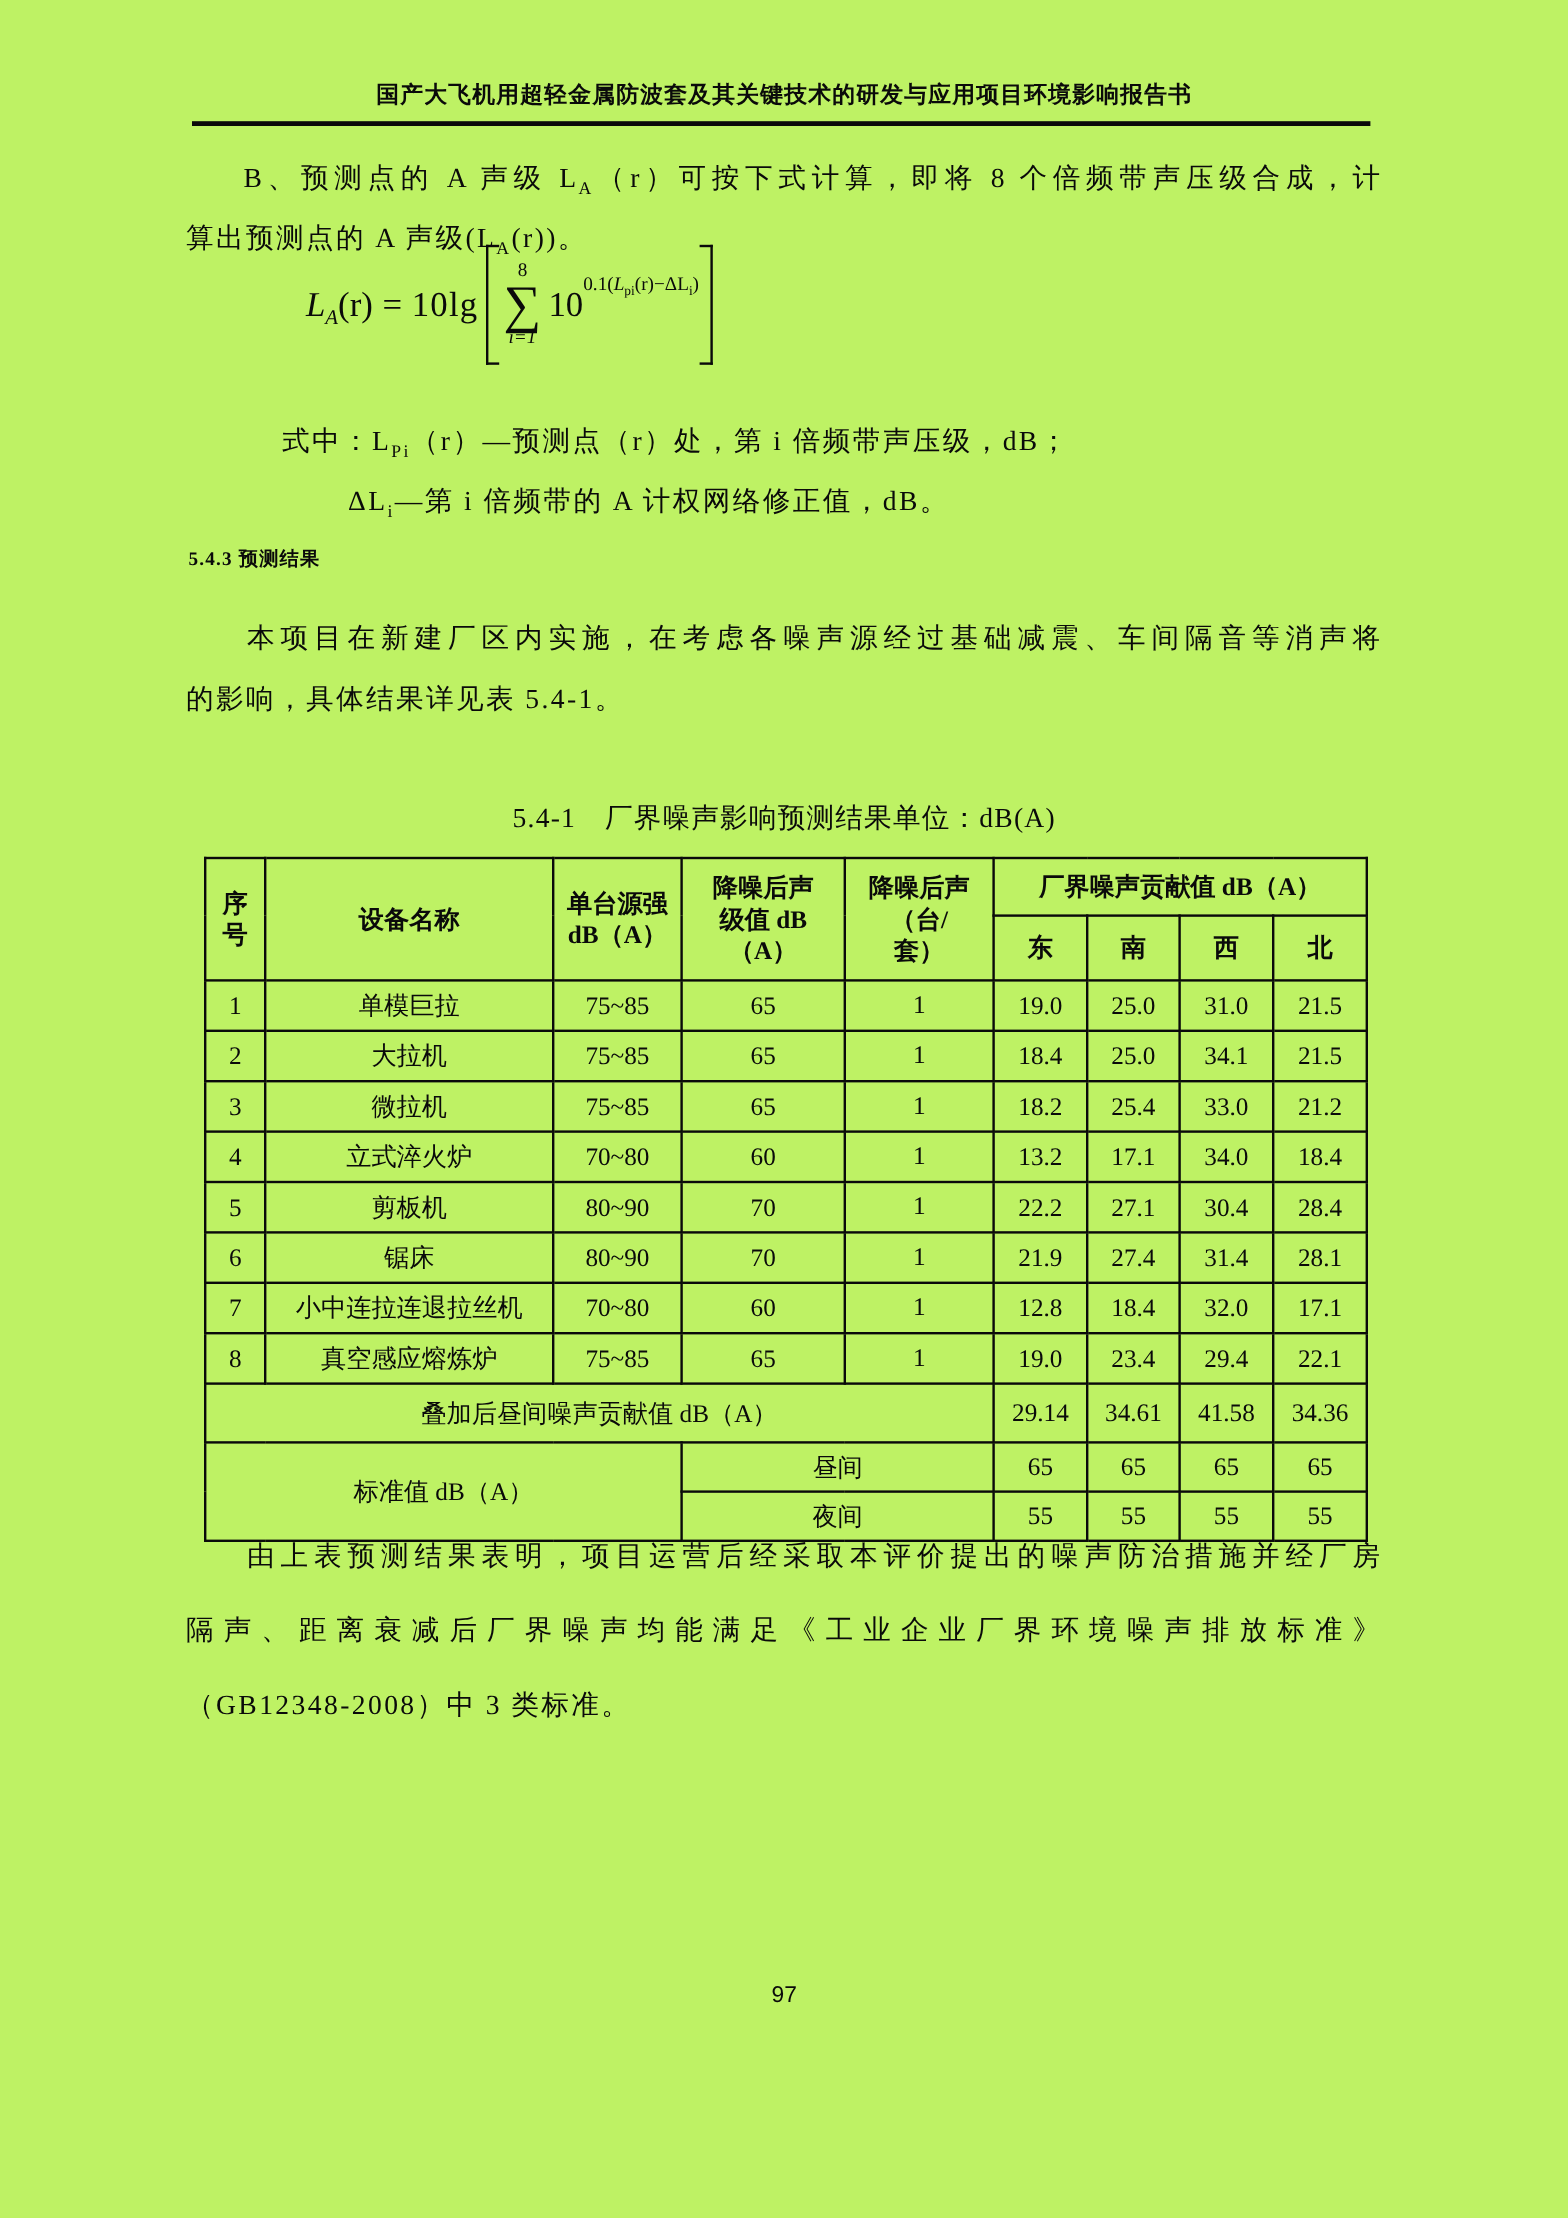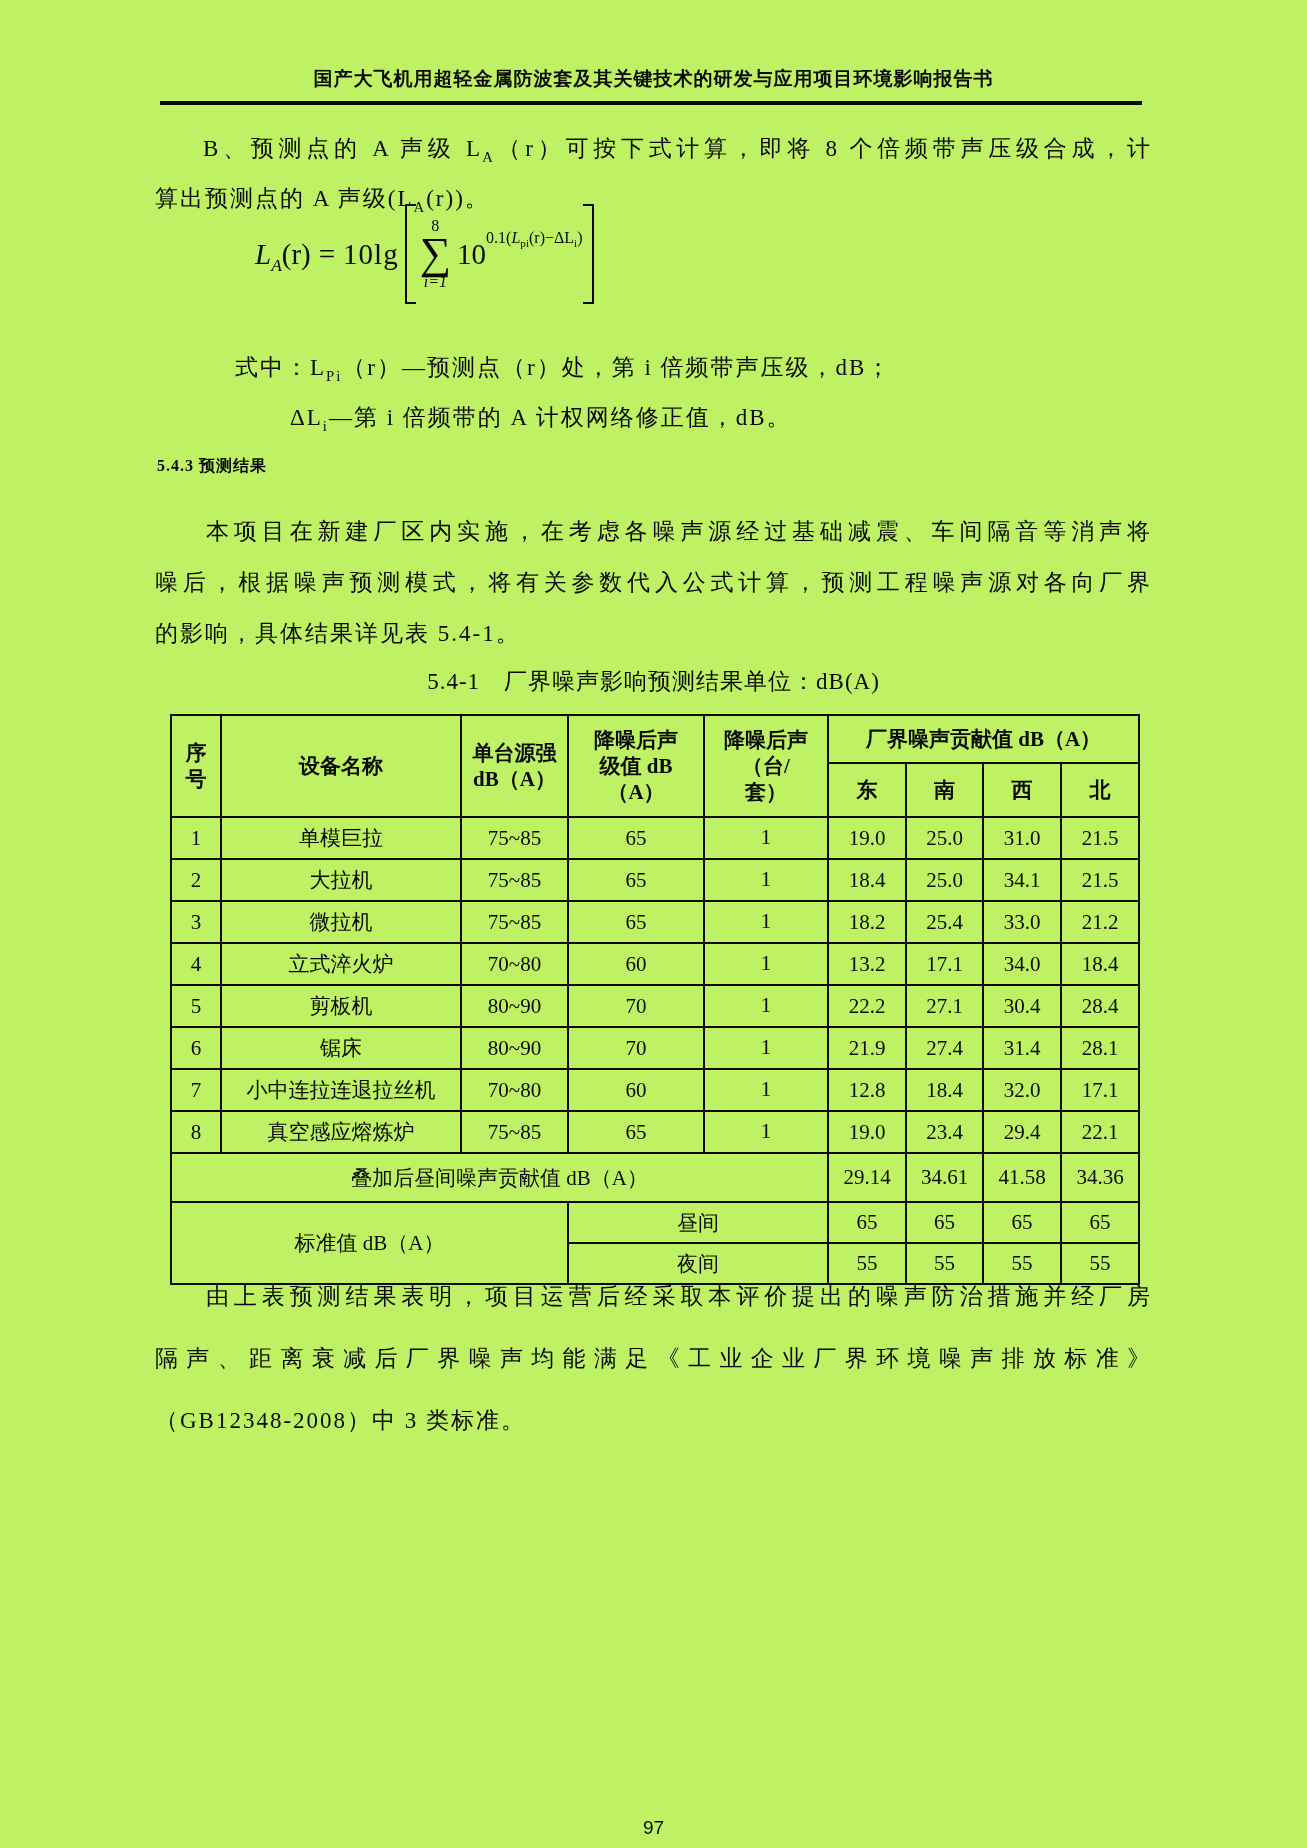--- a/index.html
+++ b/index.html
@@ -96,21 +96,21 @@
   table.noise thead th{font-weight:bold;line-height:1.25;}
   .pre{white-space:pre-line;}
   tr.r-top th{height:44px;}
   tr.r-dir th{height:50px;}
   tbody.equip td{height:38px;}
   td.count-cell{vertical-align:top;line-height:1.1;}
   tr.r-sup td{height:45px;}
   tr.r-std td{height:37px;}
   
   .page-number{
-    position:absolute;top:1817px;left:0;width:100%;
+    position:absolute;top:1652px;left:0;width:100%;
     text-align:center;font-size:19px;
     font-family:"Liberation Sans","DejaVu Sans",sans-serif;
   }
 </style>
 </head>
 <body>
 
 <div class="page">
 
   <div class="doc-header">国产大飞机用超轻金属防波套及其关键技术的研发与应用项目环境影响报告书</div>
@@ -136,21 +136,20 @@
     <span class="bracket right"></span>
   </div>
 
   <div class="where-line where-1"><span>式中：L</span><sub>Pi</sub><span>（r）—预测点（r）处，第 i 倍频带声压级，dB；</span></div>
   <div class="where-line where-2"><span>ΔL</span><sub>i</sub><span>—第 i 倍频带的 A 计权网络修正值，dB。</span></div>
 
   <div class="section-heading">5.4.3 预测结果</div>
 
   <div class="para body-para">
     <span class="pline just"><span class="indent"></span><span>本项目在新建厂区内实施，在考虑各噪声源经过基础减震、车间隔音等消声将</span></span>
-    <span class="pline just"><span>噪后，根据噪声预测模式，将有关参数代入公式计算，预测工程噪声源对各向厂界</span></span>
     <span class="pline"><span>的影响，具体结果详见表 5.4-1。</span></span>
   </div>
 
   <div class="table-title">5.4-1　厂界噪声影响预测结果单位：dB(A)</div>
 
   <table class="noise">
     <colgroup>
       <col style="width:50px">
         <col style="width:240px">
         <col style="width:107px">

